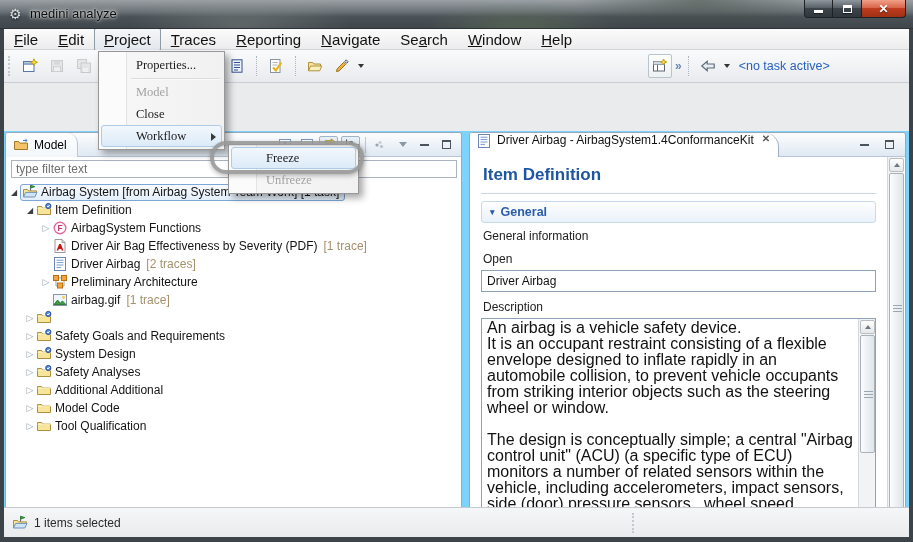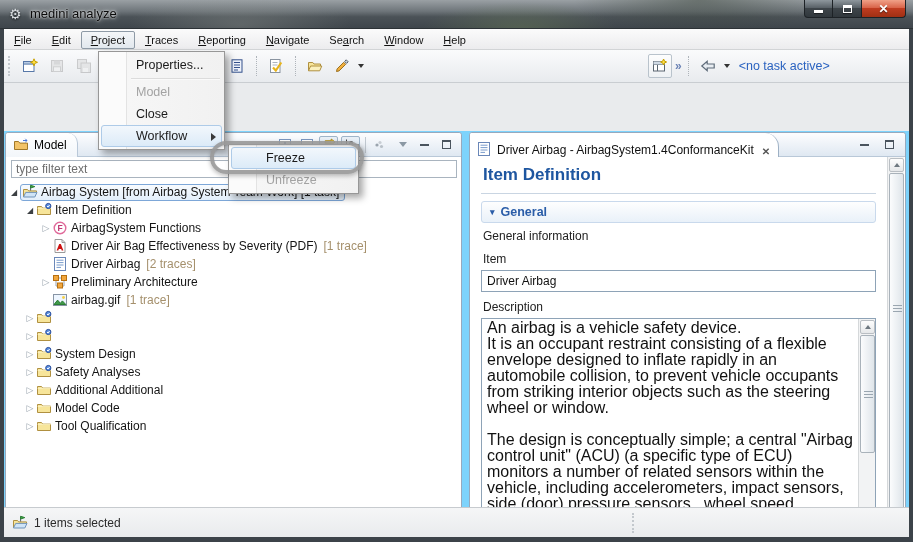--- a/index.html
+++ b/index.html
@@ -26,21 +26,21 @@
   .wbtn.close{width:45px;border-radius:0 0 4px 0;
     background:linear-gradient(#f0a188 0%,#d9654a 45%,#bf3c20 50%,#a03014 100%);}
   .g-min{display:block;width:9px;height:3px;background:#fff;box-shadow:0 1px 1px rgba(0,0,0,.5);margin-top:6px;}
   .g-max{display:block;width:9px;height:8px;border:1px solid #fff;border-top:3px solid #fff;box-shadow:0 1px 1px rgba(0,0,0,.5);}
   .g-x{color:#fff;font-size:12px;font-weight:bold;text-shadow:0 1px 1px rgba(0,0,0,.6);}
   
   .wbody{position:absolute;left:4px;top:29px;width:905px;height:508px;background:#e9ebed;overflow:hidden;}
   
   .menubar{position:absolute;left:0;top:0;width:905px;height:21px;
     background:linear-gradient(#fbfbfb,#ececee);border-bottom:1px solid #d2d4d6;
-    display:flex;align-items:center;font-size:11px;color:#111;}
+    display:flex;align-items:center;font-size:15px;color:#111;}
   .menu-item{padding:2px 9px;margin-top:1px;border:1px solid transparent;border-radius:2px;}
   .menu-item u{text-decoration:underline;}
   .menu-item.pressed{background:linear-gradient(#f4f6f8,#e2e8ee);border-color:#8e9aa6;}
   
   .toolbar{position:absolute;left:0;top:21px;width:905px;height:33px;
     background:linear-gradient(#fafbfc,#e8ebee);border-bottom:1px solid #c9cdd1;}
   .tgroup{position:absolute;top:4px;display:flex;align-items:center;gap:3px;}
   .tbtn{width:24px;height:24px;display:flex;align-items:center;justify-content:center;border-radius:2px;}
   .tbtn.disabled{opacity:.4;filter:grayscale(1);}
   .tsep{width:1px;height:20px;border-left:1px dotted #aeb4ba;margin:0 4px;}
@@ -71,21 +71,21 @@
   .tarrow{width:12px;text-align:center;font-size:9px;color:#9aa4ae;flex:0 0 12px;}
   .tarrow.exp{color:#3c4043;font-size:8px;}
   .ticon{width:17px;height:16px;flex:0 0 17px;display:flex;align-items:center;}
   .tlabel{white-space:nowrap;padding:0 2px;}
   .trace{color:#a5906c;margin-left:4px;white-space:nowrap;}
   .selwrap{display:flex;align-items:center;border:1px solid #7da7d8;border-radius:3px;
     background:linear-gradient(#f8fbfe,#e3effb);padding:0 3px 0 1px;height:17px;}
   
   .etabbar{position:absolute;left:0;top:0;right:0;height:24px;border-radius:3px 3px 0 0;
     background:linear-gradient(#fdfdfe,#dfe8f2);border-bottom:1px solid #b9c8d8;display:flex;align-items:center;}
-  .etab{height:24px;display:flex;align-items:flex-end;gap:5px;padding:0 8px 0 6px;font-size:12px;color:#111;
+  .etab{height:24px;display:flex;align-items:flex-start;gap:5px;padding:0 8px 0 6px;font-size:12px;color:#111;
     background:#fff;border-right:1px solid #9db0c4;border-radius:2px 14px 0 0;}
   .etab .x{color:#555;font-size:10px;font-weight:bold;margin-left:3px;}
   .eicons{margin-left:auto;display:flex;gap:6px;padding-right:6px;align-items:center;}
   .eform{position:absolute;left:1px;top:24px;right:19px;bottom:20px;background:#fff;overflow:hidden;padding:6px 10px 0 10px;}
   .page-title{font-size:17px;font-weight:bold;color:#1e56a0;margin:2px 0 0 2px;height:24px;}
   .hline{height:1px;background:#c9d5e2;margin:4px 0 0 0;}
   .secbar{margin-top:7px;height:22px;border:1px solid #c9d9ec;border-radius:3px;
     background:linear-gradient(#fefefe,#e9f1f9);display:flex;align-items:center;gap:6px;padding:0 8px;
     font-size:12.5px;font-weight:bold;color:#2a5da8;}
   .secbar .tri{font-size:9px;}
@@ -112,21 +112,21 @@
     font-size:12px;color:#111;display:flex;align-items:center;padding:0 9px;}
   
   .statusbar{position:absolute;left:0;top:478px;width:905px;height:30px;
     background:linear-gradient(#f5f6f7,#e9ebed);border-top:1px solid #c7cbcf;display:flex;align-items:center;
     font-size:12px;color:#2a2a2a;padding-left:8px;gap:6px;}
   .sgrip{position:absolute;left:628px;top:5px;height:20px;border-left:2px dotted #c3c8cd;}
   
   .pmenu{position:absolute;background:linear-gradient(90deg,#fbfbfb 0,#fbfbfb 27px,#e3e3e3 27px,#e3e3e3 28px,#f6f6f6 28px,#f1f1f1 100%);
     border:1px solid #979797;box-shadow:4px 4px 7px rgba(0,0,0,.35);padding:2px;z-index:50;font-size:12.5px;}
   .pm-item{position:relative;height:22px;display:flex;align-items:center;padding-left:34px;padding-right:16px;
-    color:#1b1b1b;border:1px solid transparent;border-radius:3px;}
+    color:#1b1b1b;border:1px solid transparent;border-radius:3px;font-family:Liberation Serif, serif;}
   .pm-item.disabled{color:#a3a3a3;}
   .pm-item.hl{border-color:#aecbe8;background:linear-gradient(#f2f7fc,#dcebf8);}
   .pm-sep{height:1px;background:#dcdcdc;margin:2px 2px 2px 30px;box-shadow:0 1px 0 #fafafa;}
   .pm-icon{position:absolute;left:5px;top:2px;width:18px;height:18px;}
   .pm-arrow{position:absolute;right:5px;top:7px;width:0;height:0;
     border-top:4px solid transparent;border-bottom:4px solid transparent;border-left:5px solid #3a3a3a;}
   .ring{position:absolute;border:4px solid rgba(152,152,152,.9);border-radius:16px;z-index:60;
     box-shadow:0 2px 4px rgba(0,0,0,.25), inset 0 1px 2px rgba(0,0,0,.15);}
   svg{display:block;}
 </style>
@@ -407,20 +407,21 @@
               <span style="width: 18px; flex: 0 0 auto;"></span>
               <span class="tarrow">▷</span>
               <span class="ticon">
                 <svg width="16" height="16" viewBox="0 0 16 16">
                   <path d="M1.5 12.5 v-8 h4 l1.3 1.6 h7.7 v6.4 z" fill="#f7e59a" stroke="#b09040"></path>
                   <path d="M1.6 6.3 h13" stroke="#fdf3c0" fill="none"></path>
                   <circle cx="12.3" cy="4" r="2.6" fill="#5b8ede" stroke="#2a4f9e"></circle>
                   <path d="M11 4 l1 1 1.6-2" stroke="#fff" fill="none"></path>
                 </svg>
               </span>
+              <span class="tlabel">Safety Goals and Requirements</span>
             </div>
             <div class="trow" style="top: 163px;">
               <span style="width: 18px; flex: 0 0 auto;"></span>
               <span class="tarrow">▷</span>
               <span class="ticon">
                 <svg width="16" height="16" viewBox="0 0 16 16">
                   <path d="M1.5 12.5 v-8 h4 l1.3 1.6 h7.7 v6.4 z" fill="#f7e59a" stroke="#b09040"></path>
                   <path d="M1.6 6.3 h13" stroke="#fdf3c0" fill="none"></path>
                   <circle cx="12.3" cy="4" r="2.6" fill="#5b8ede" stroke="#2a4f9e"></circle>
                   <path d="M11 4 l1 1 1.6-2" stroke="#fff" fill="none"></path>
@@ -500,21 +501,21 @@
         </div>
 
         <div class="eform">
           <div class="page-title">Item Definition</div>
           <div class="hline"></div>
           <div class="secbar">
             <span class="tri">▾</span>
             <span>General</span>
           </div>
           <div class="ginfo">General information</div>
-          <div class="flabel">Item</div>
+          <div class="flabel">Open</div>
           <div class="tinput">
             <span>Driver Airbag</span>
           </div>
           <div class="flabel">Description</div>
           <div class="tarea">
             <div class="tatext">An airbag is a vehicle safety device.
 It is an occupant restraint consisting of a flexible envelope designed to inflate rapidly in an automobile collision, to prevent vehicle occupants from striking interior objects such as the steering wheel or window.
 
 The design is conceptually simple; a central "Airbag control unit" (ACU) (a specific type of ECU) monitors a number of related sensors within the vehicle, including accelerometers, impact sensors, side (door) pressure sensors,  wheel speed sensors, gyroscopes, brake pressure sensors, and seat occupancy sensors.
 When the requisite 'threshold' has been reached or exceeded, the airbag control unit will trigger the ignition of a gas generator</div>

